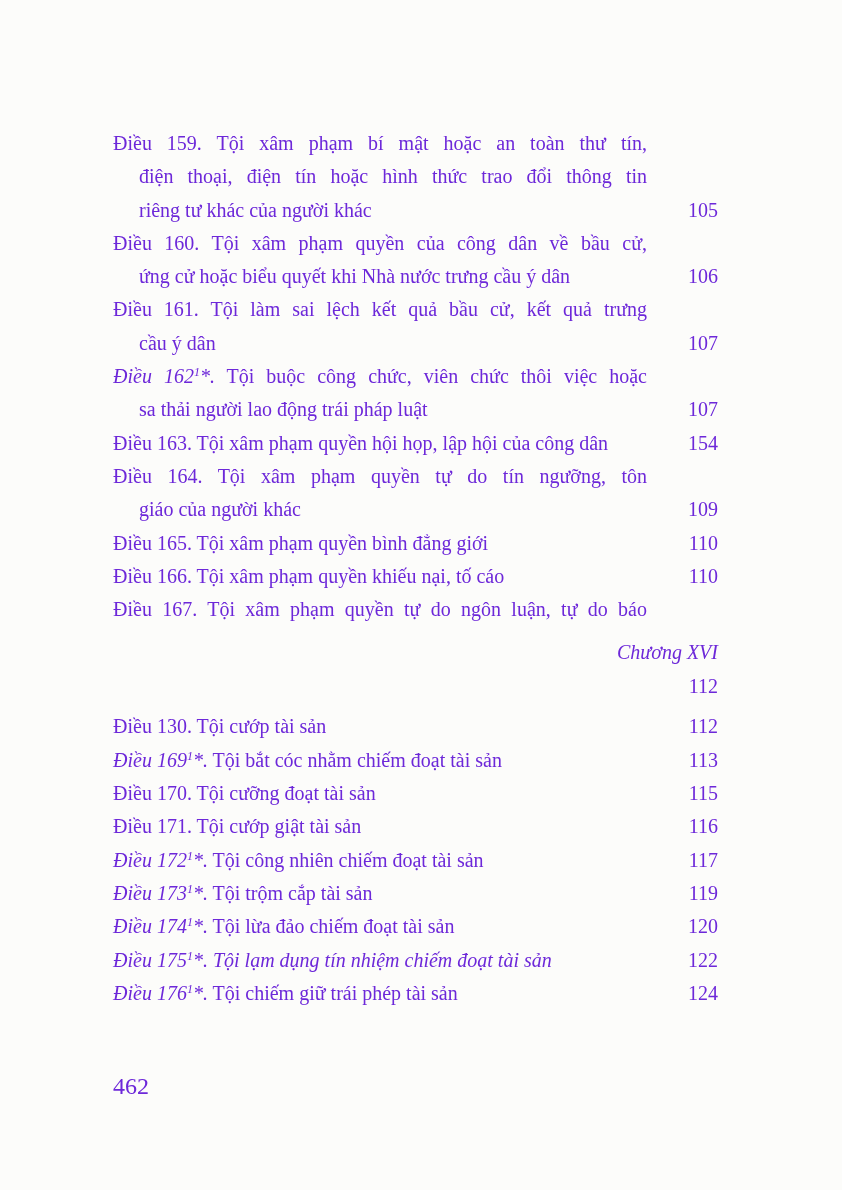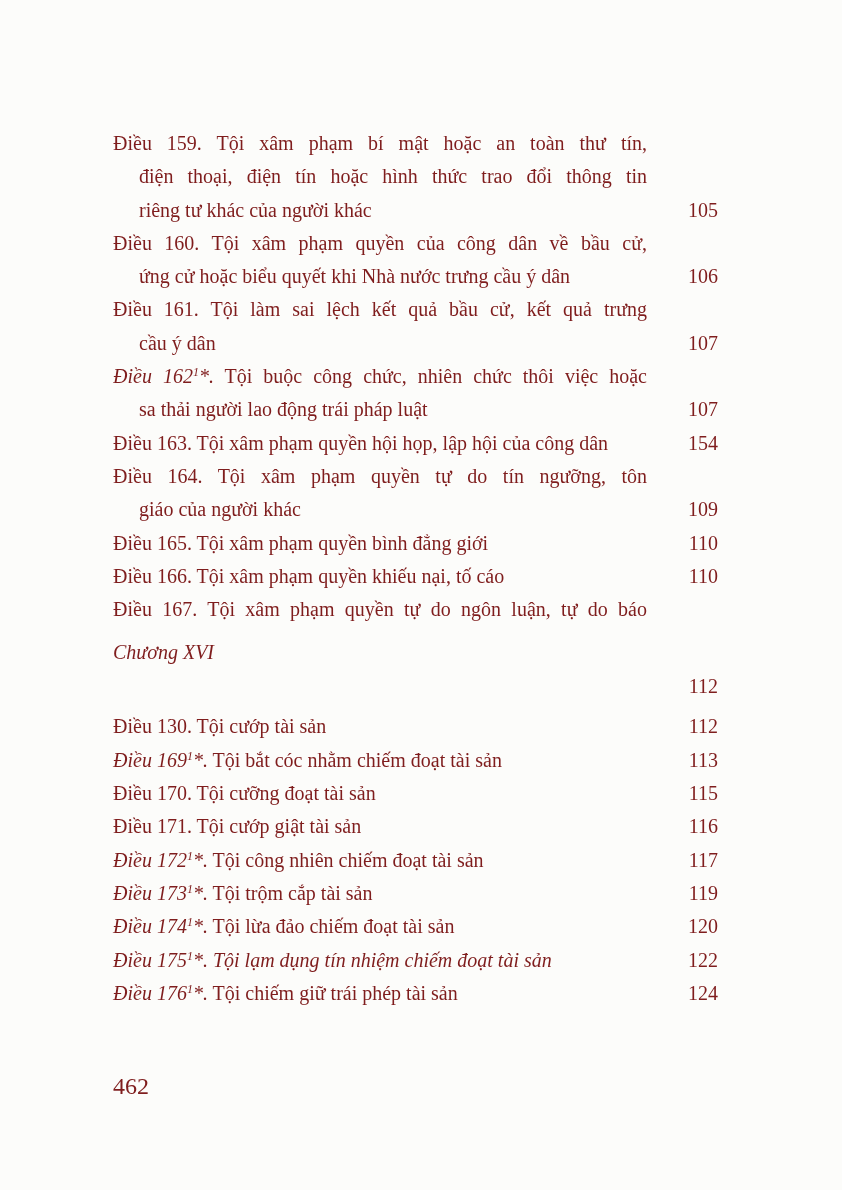--- a/index.html
+++ b/index.html
@@ -7,21 +7,21 @@
     padding: 0;
     background: #e8e8e6;
   }
   .page {
     position: relative;
     width: 842px;
     height: 1190px;
     background: #fcfcfa;
     overflow: hidden;
     font-family: "Liberation Serif", "DejaVu Serif", serif;
-    color: #7f1d1d;
+    color: #6d28d9;
     -webkit-font-smoothing: antialiased;
   }
   .toc {
     position: absolute;
     left: 113px;
     top: 127px;
     width: 605px;
     font-size: 20px;
   }
   .line {
@@ -52,21 +52,21 @@
     font-style: normal;
   }
   .chapter-block {
     margin-top: 9px;
     margin-bottom: 7px;
   }
   .ch-line {
     position: relative;
     height: 34px;
     line-height: 34px;
-    text-align: left;
+    text-align: right;
   }
   .ch-label { font-style: italic; }
   .footer {
     position: absolute;
     left: 113px;
     top: 1071px;
     font-size: 24px;
     line-height: 30px;
   }
 </style>
@@ -82,21 +82,21 @@
       </div>
       <div class="entry">
         <div class="line justify"><span class="label">Điều 160.</span> <span class="title">Tội xâm phạm quyền của công dân về bầu cử,</span></div>
         <div class="line cont"><span class="title">ứng cử hoặc biểu quyết khi Nhà nước trưng cầu ý dân</span><span class="pg">106</span></div>
       </div>
       <div class="entry">
         <div class="line justify"><span class="label">Điều 161.</span> <span class="title">Tội làm sai lệch kết quả bầu cử, kết quả trưng</span></div>
         <div class="line cont"><span class="title">cầu ý dân</span><span class="pg">107</span></div>
       </div>
       <div class="entry">
-        <div class="line justify"><span class="label it">Điều 162<sup>1</sup>*.</span> <span class="title">Tội buộc công chức, nhiên chức thôi việc hoặc</span></div>
+        <div class="line justify"><span class="label it">Điều 162<sup>1</sup>*.</span> <span class="title">Tội buộc công chức, viên chức thôi việc hoặc</span></div>
         <div class="line cont"><span class="title">sa thải người lao động trái pháp luật</span><span class="pg">107</span></div>
       </div>
       <div class="entry">
         <div class="line"><span class="label">Điều 163.</span> <span class="title">Tội xâm phạm quyền hội họp, lập hội của công dân</span><span class="pg">154</span></div>
       </div>
       <div class="entry">
         <div class="line justify"><span class="label">Điều 164.</span> <span class="title">Tội xâm phạm quyền tự do tín ngưỡng, tôn</span></div>
         <div class="line cont"><span class="title">giáo của người khác</span><span class="pg">109</span></div>
       </div>
       <div class="entry">

